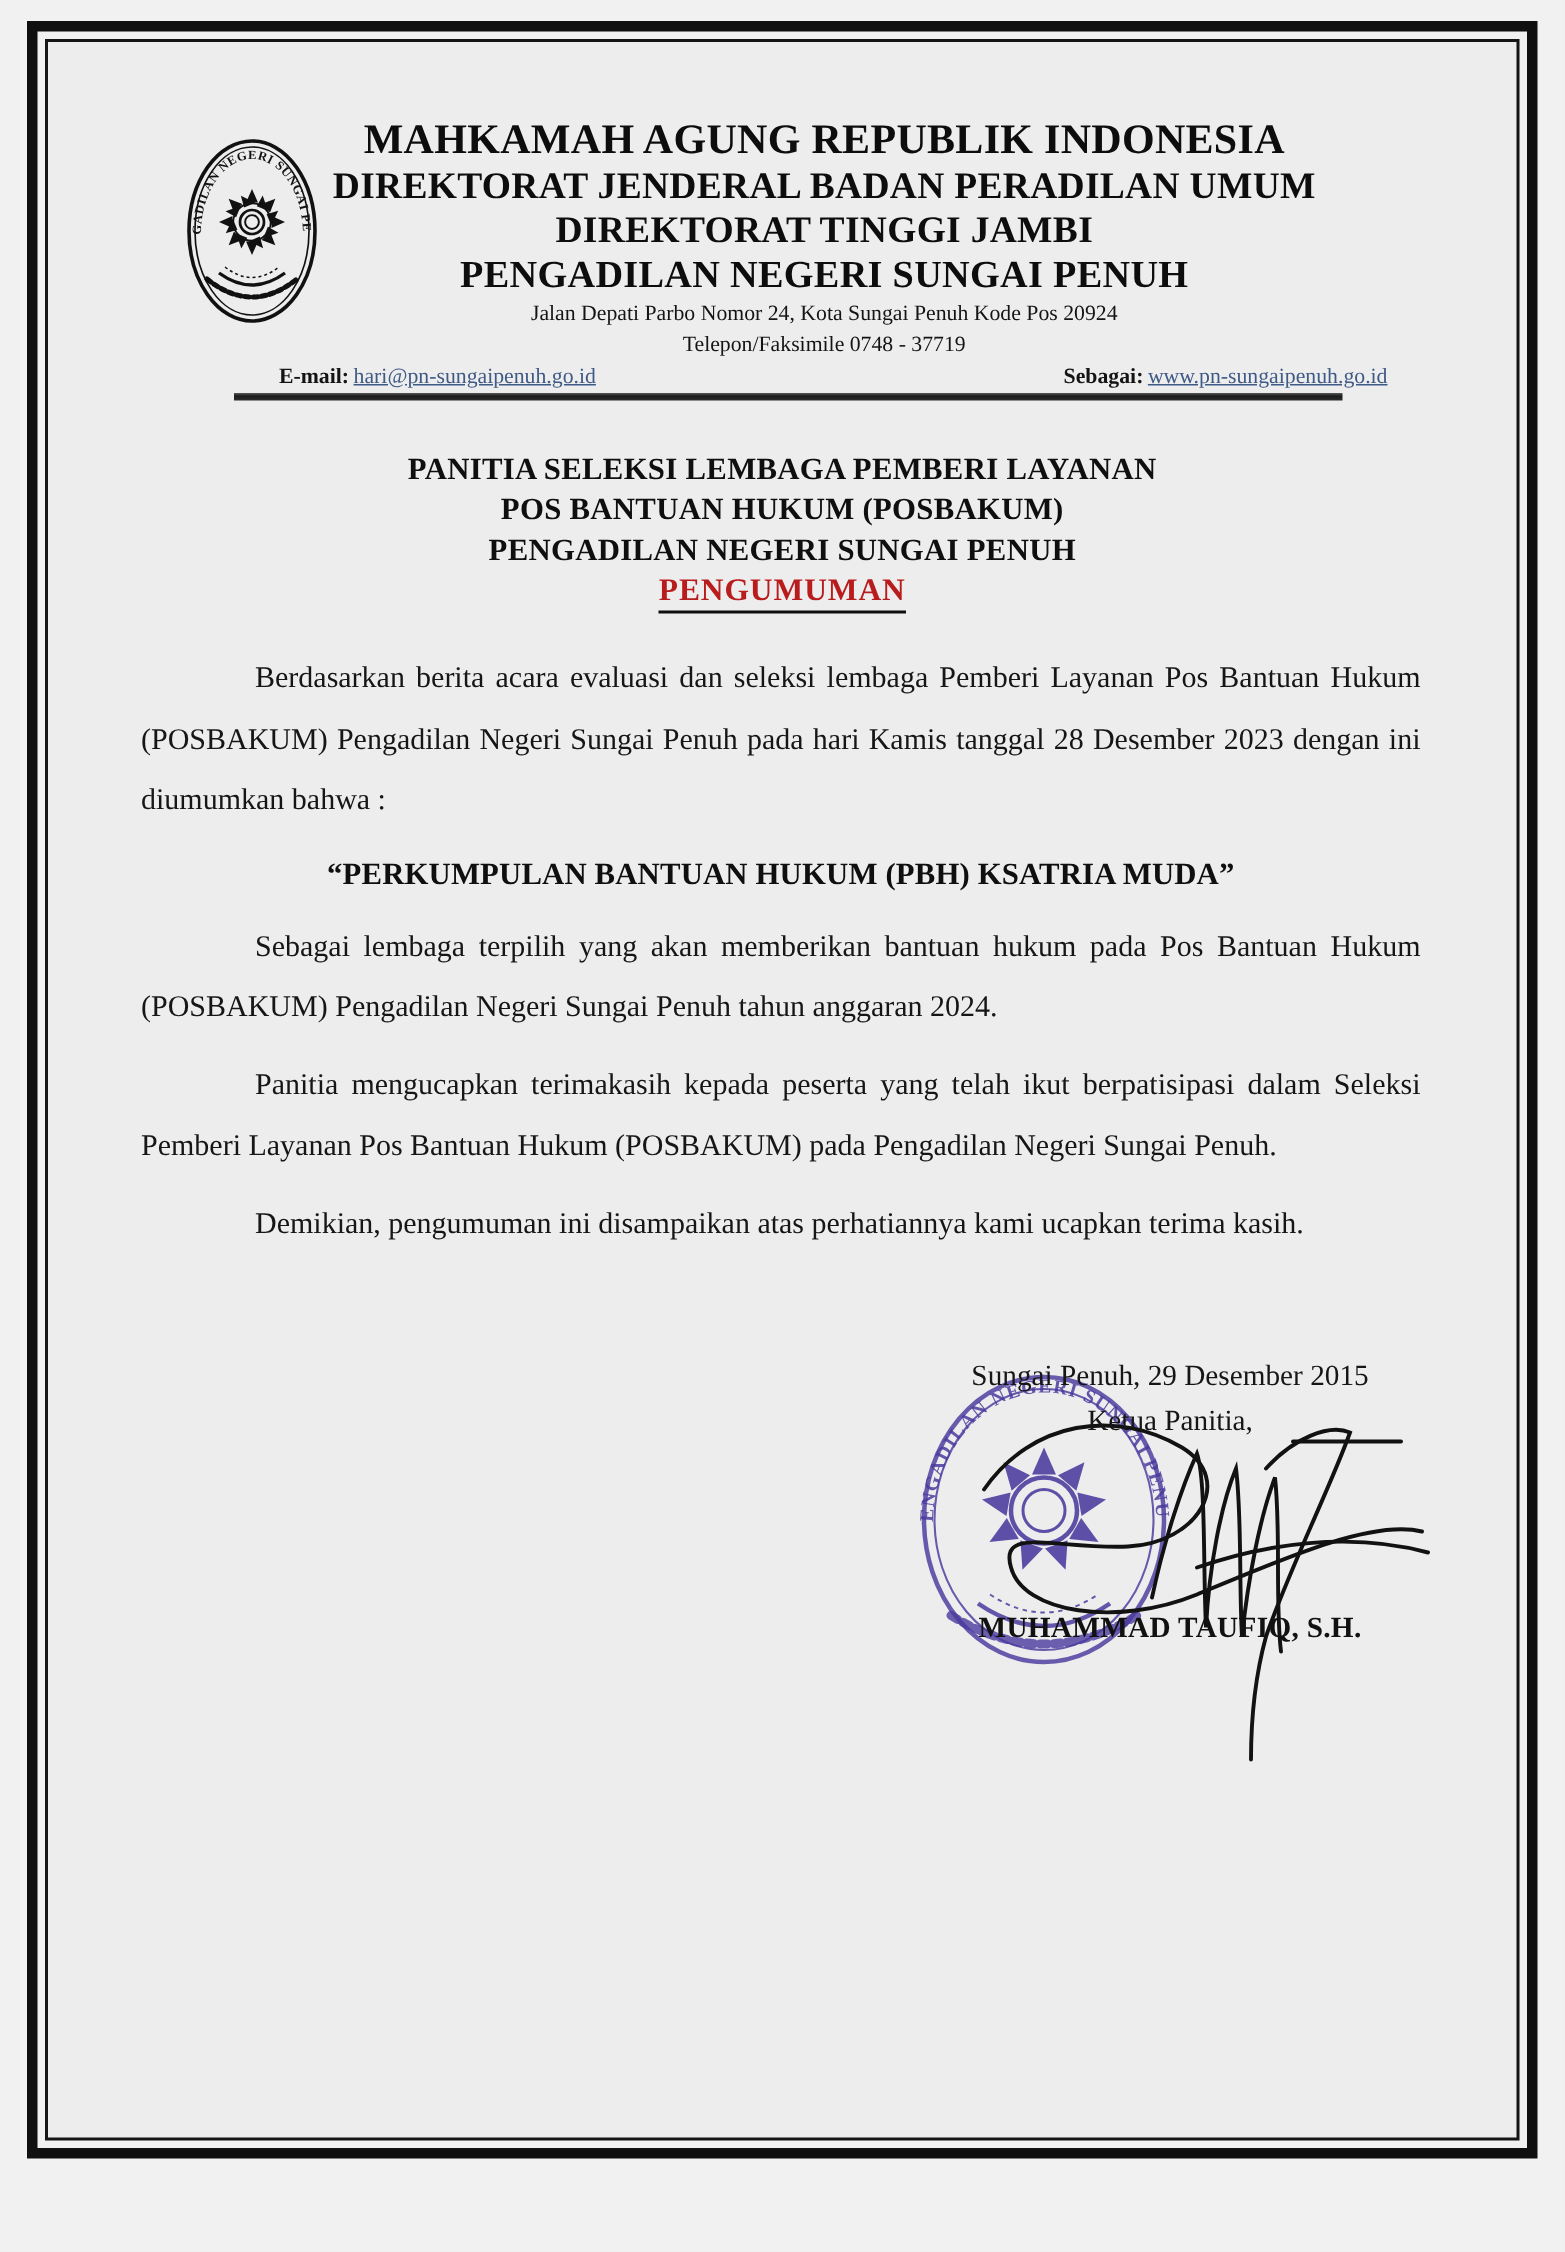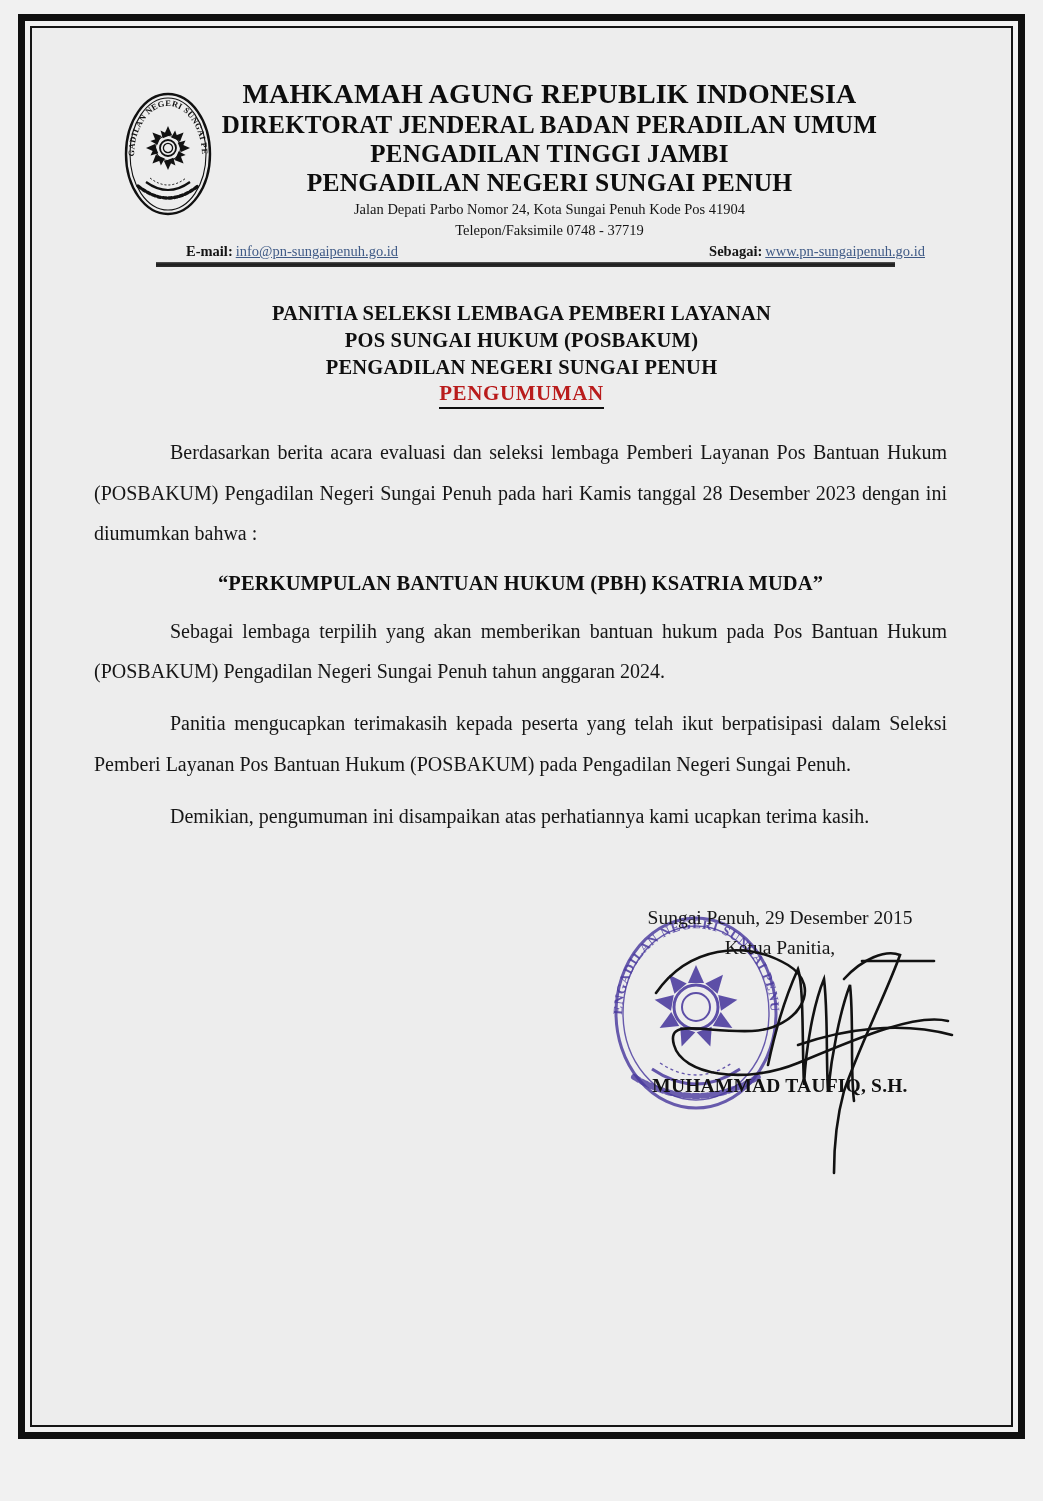--- a/index.html
+++ b/index.html
@@ -259,41 +259,41 @@
           </g>
           <path d="M 24,92 Q 46,108 68,92" fill="none" stroke="#111" stroke-width="2.2"></path>
           <path d="M 28,88 Q 46,102 64,88" fill="none" stroke="#111" stroke-width="1" stroke-dasharray="2 2"></path>
           <path d="M 16,96 Q 46,120 76,96" fill="none" stroke="#111" stroke-width="3.4" stroke-dasharray="3.2 2.4" stroke-linecap="round"></path>
         </svg>
       </div>
 
       <div class="lh-text">
         <div class="lh-line1">MAHKAMAH AGUNG REPUBLIK INDONESIA</div>
         <div class="lh-line2">DIREKTORAT JENDERAL BADAN PERADILAN UMUM</div>
-        <div class="lh-line3">PENGADILAN TINGGI JAMBI</div>
+        <div class="lh-line3">DIREKTORAT TINGGI JAMBI</div>
         <div class="lh-line4">PENGADILAN NEGERI SUNGAI PENUH</div>
-        <div class="lh-addr">Jalan Depati Parbo Nomor 24, Kota Sungai Penuh Kode Pos 41904</div>
+        <div class="lh-addr">Jalan Depati Parbo Nomor 24, Kota Sungai Penuh Kode Pos 20924</div>
         <div class="lh-phone">Telepon/Faksimile 0748 - 37719</div>
       </div>
 
       <div class="lh-contact">
         <div>
-          <span class="lbl">E-mail:</span><a class="lnk" href="#">info@pn-sungaipenuh.go.id</a>
+          <span class="lbl">E-mail:</span><a class="lnk" href="#">hari@pn-sungaipenuh.go.id</a>
         </div>
         <div>
           <span class="lbl">Sebagai:</span><a class="lnk" href="#">www.pn-sungaipenuh.go.id</a>
         </div>
       </div>
 
       <div class="rule"></div>
     </div>
 
     <div class="committee">
       <div>PANITIA SELEKSI LEMBAGA PEMBERI LAYANAN</div>
-      <div>POS SUNGAI HUKUM (POSBAKUM)</div>
+      <div>POS BANTUAN HUKUM (POSBAKUM)</div>
       <div>PENGADILAN NEGERI SUNGAI PENUH</div>
     </div>
 
     <div class="announce-title">
       <span>PENGUMUMAN</span>
     </div>
 
     <div class="body-wrap">
       <p class="para">Berdasarkan berita acara evaluasi dan seleksi lembaga Pemberi Layanan Pos Bantuan Hukum (POSBAKUM) Pengadilan Negeri Sungai Penuh pada hari Kamis tanggal 28 Desember 2023 dengan ini diumumkan bahwa :</p>
 

